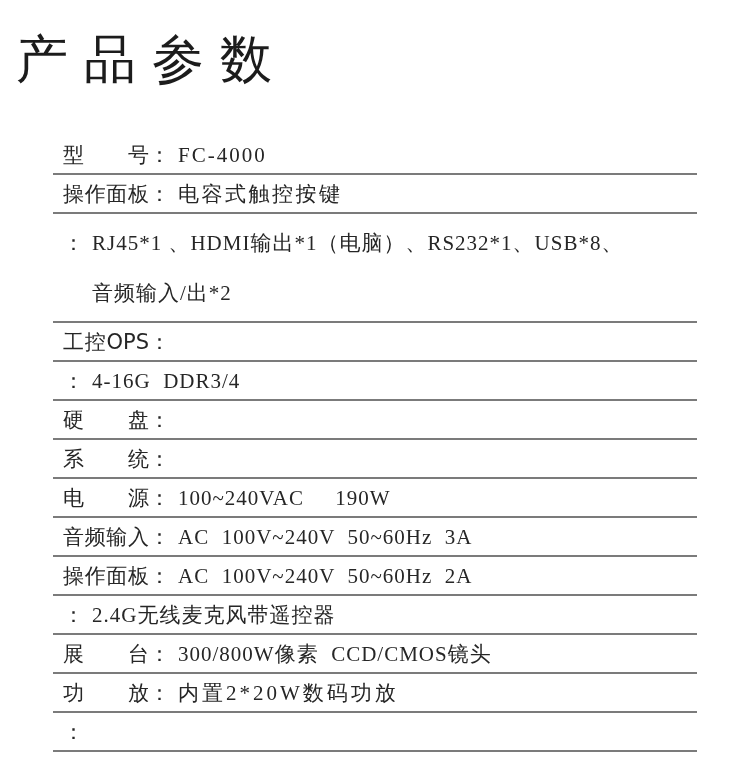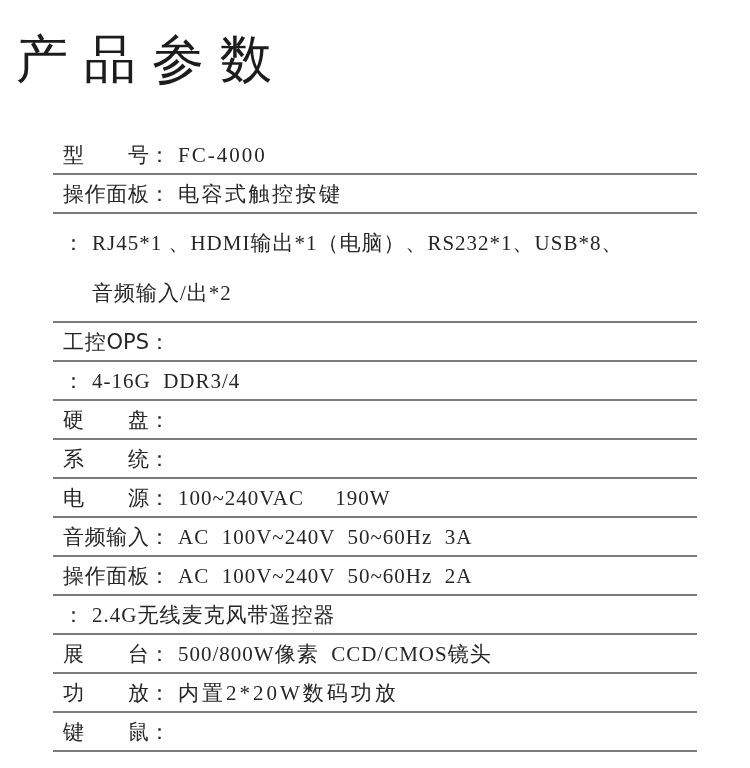--- a/index.html
+++ b/index.html
@@ -137,28 +137,27 @@
     </div>
 
     <div class="spec-row">
         <span class="spec-colon">：</span>
       <span class="spec-value">2.4G无线麦克风带遥控器</span>
     </div>
 
     <div class="spec-row">
       <span class="spec-label">展台</span>
         <span class="spec-colon">：</span>
-      <span class="spec-value">500/800W像素  CCD/CMOS镜头</span>
+      <span class="spec-value">300/800W像素  CCD/CMOS镜头</span>
     </div>
 
     <div class="spec-row">
       <span class="spec-label">功放</span>
         <span class="spec-colon">：</span>
       <span class="spec-value">内置2*20W数码功放</span>
     </div>
 
     <div class="spec-row">
-      <span class="spec-label">键鼠</span>
         <span class="spec-colon">：</span>
     </div>
 
   </div>
 </div>
 
 </body></html>

